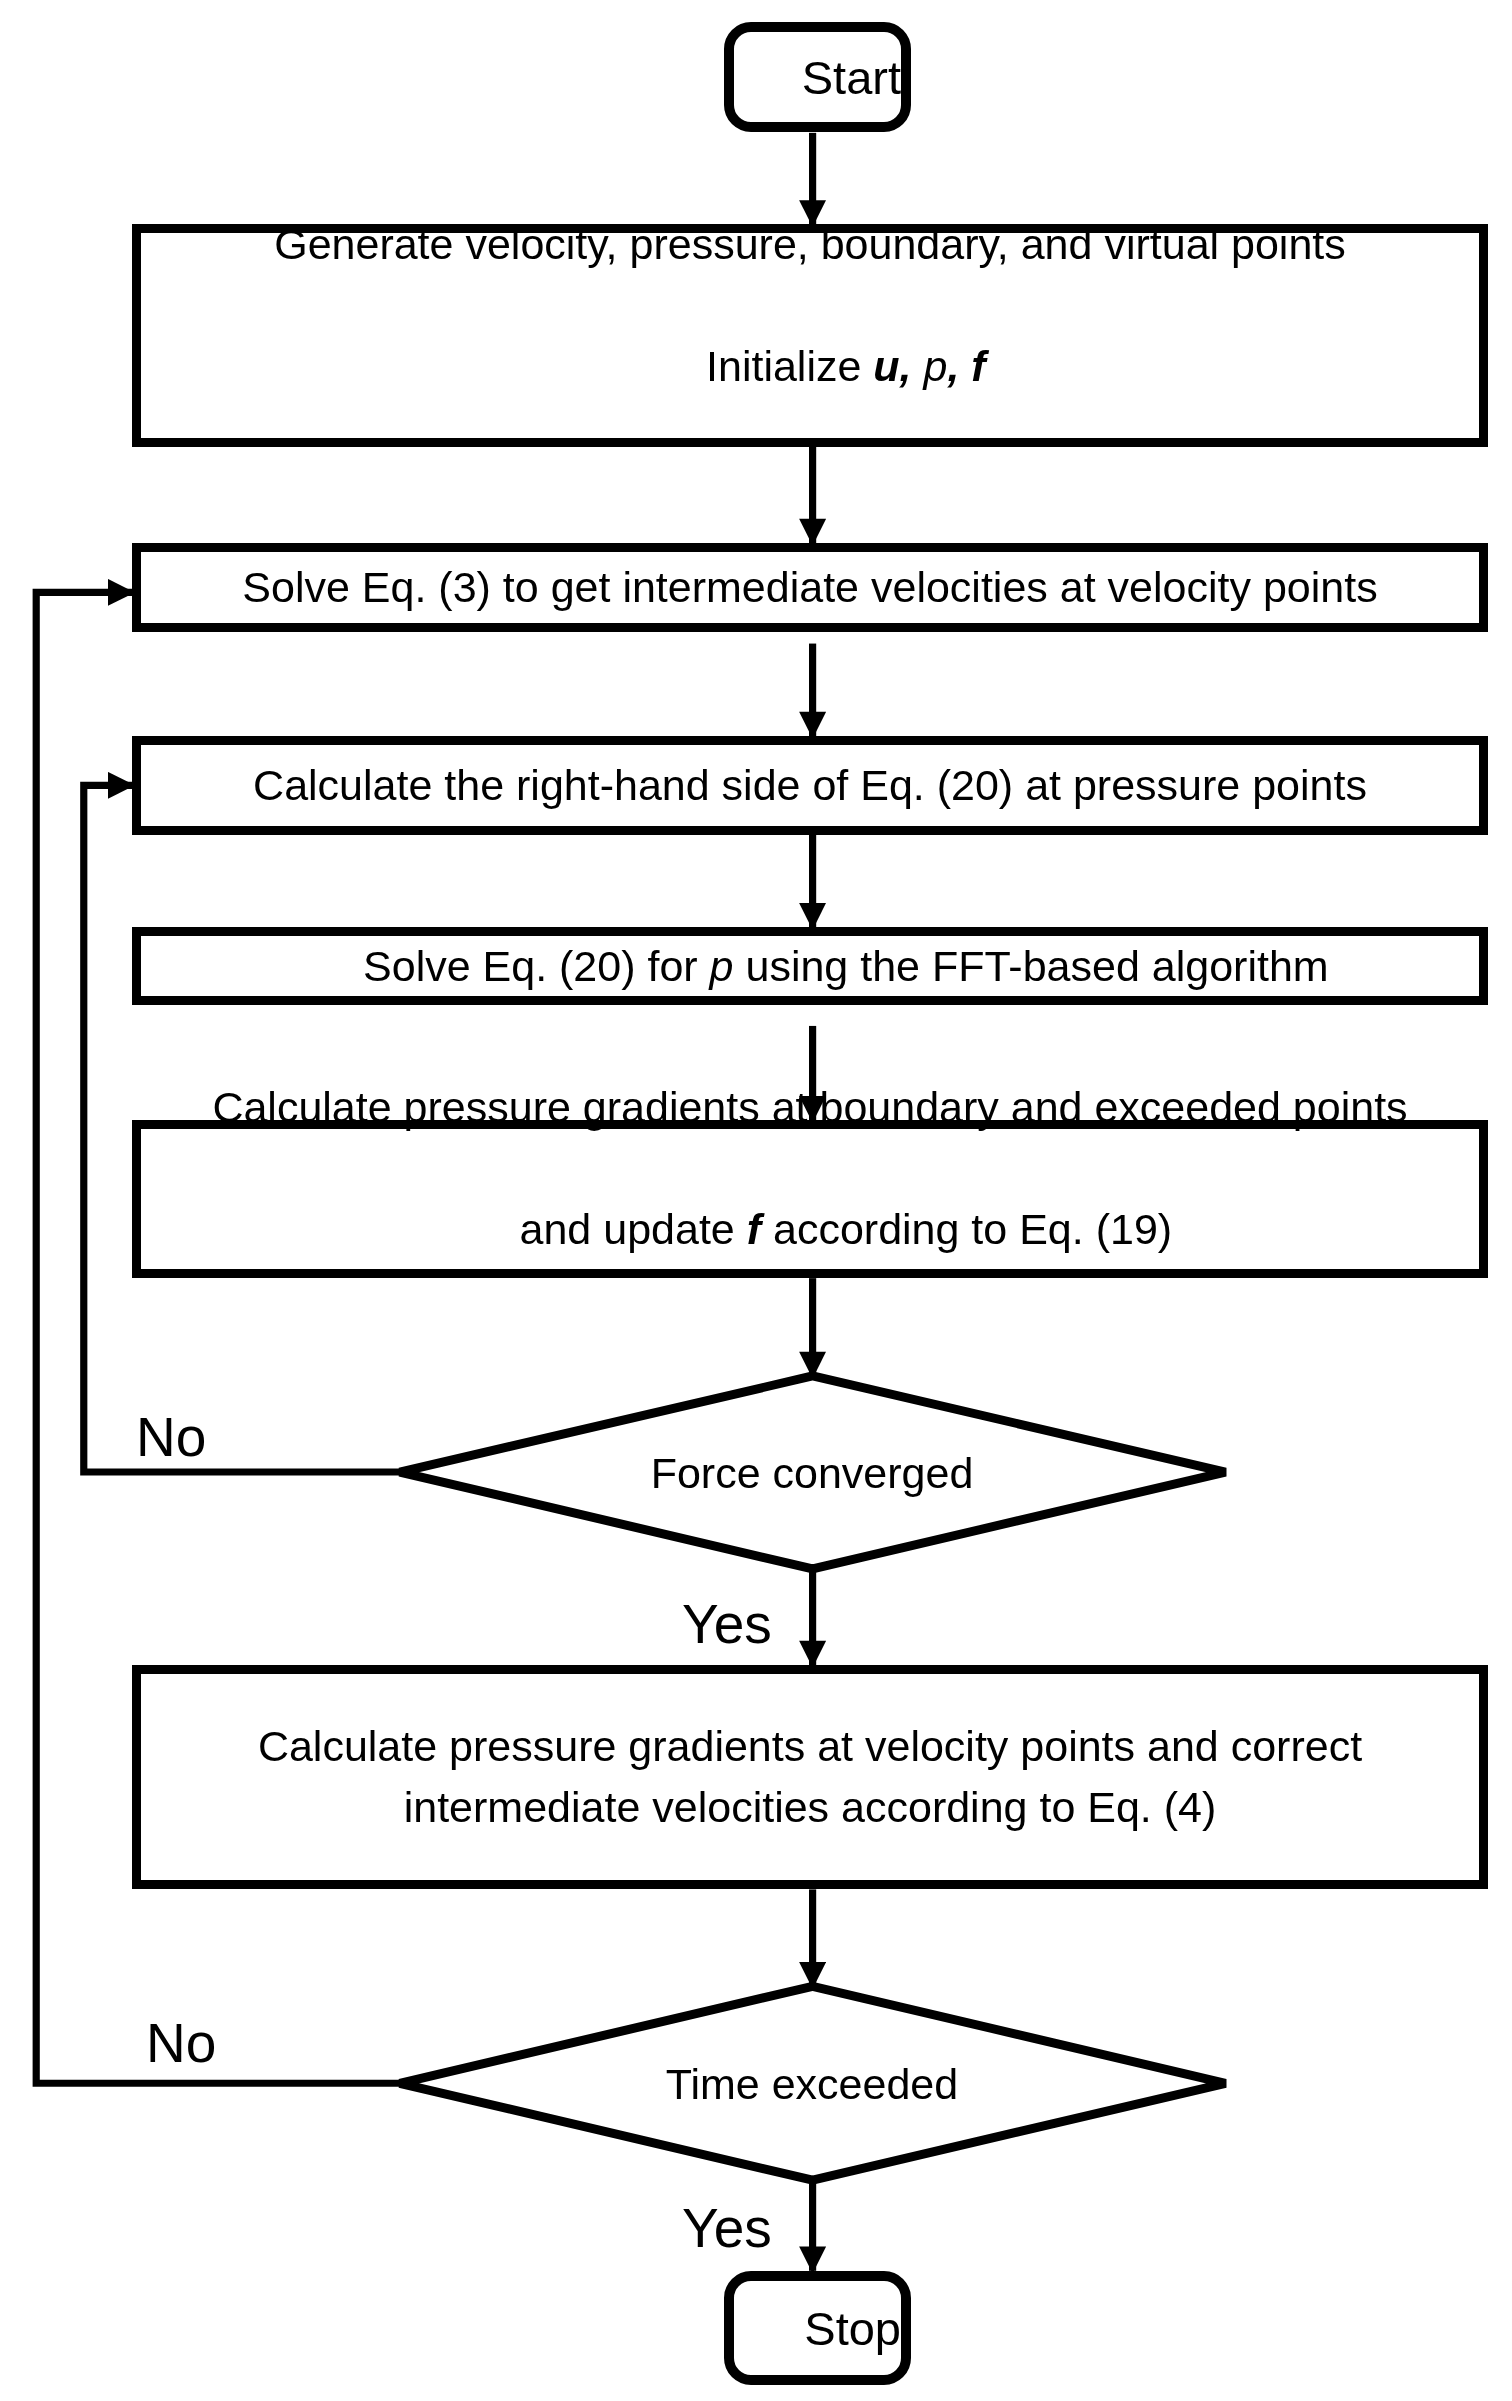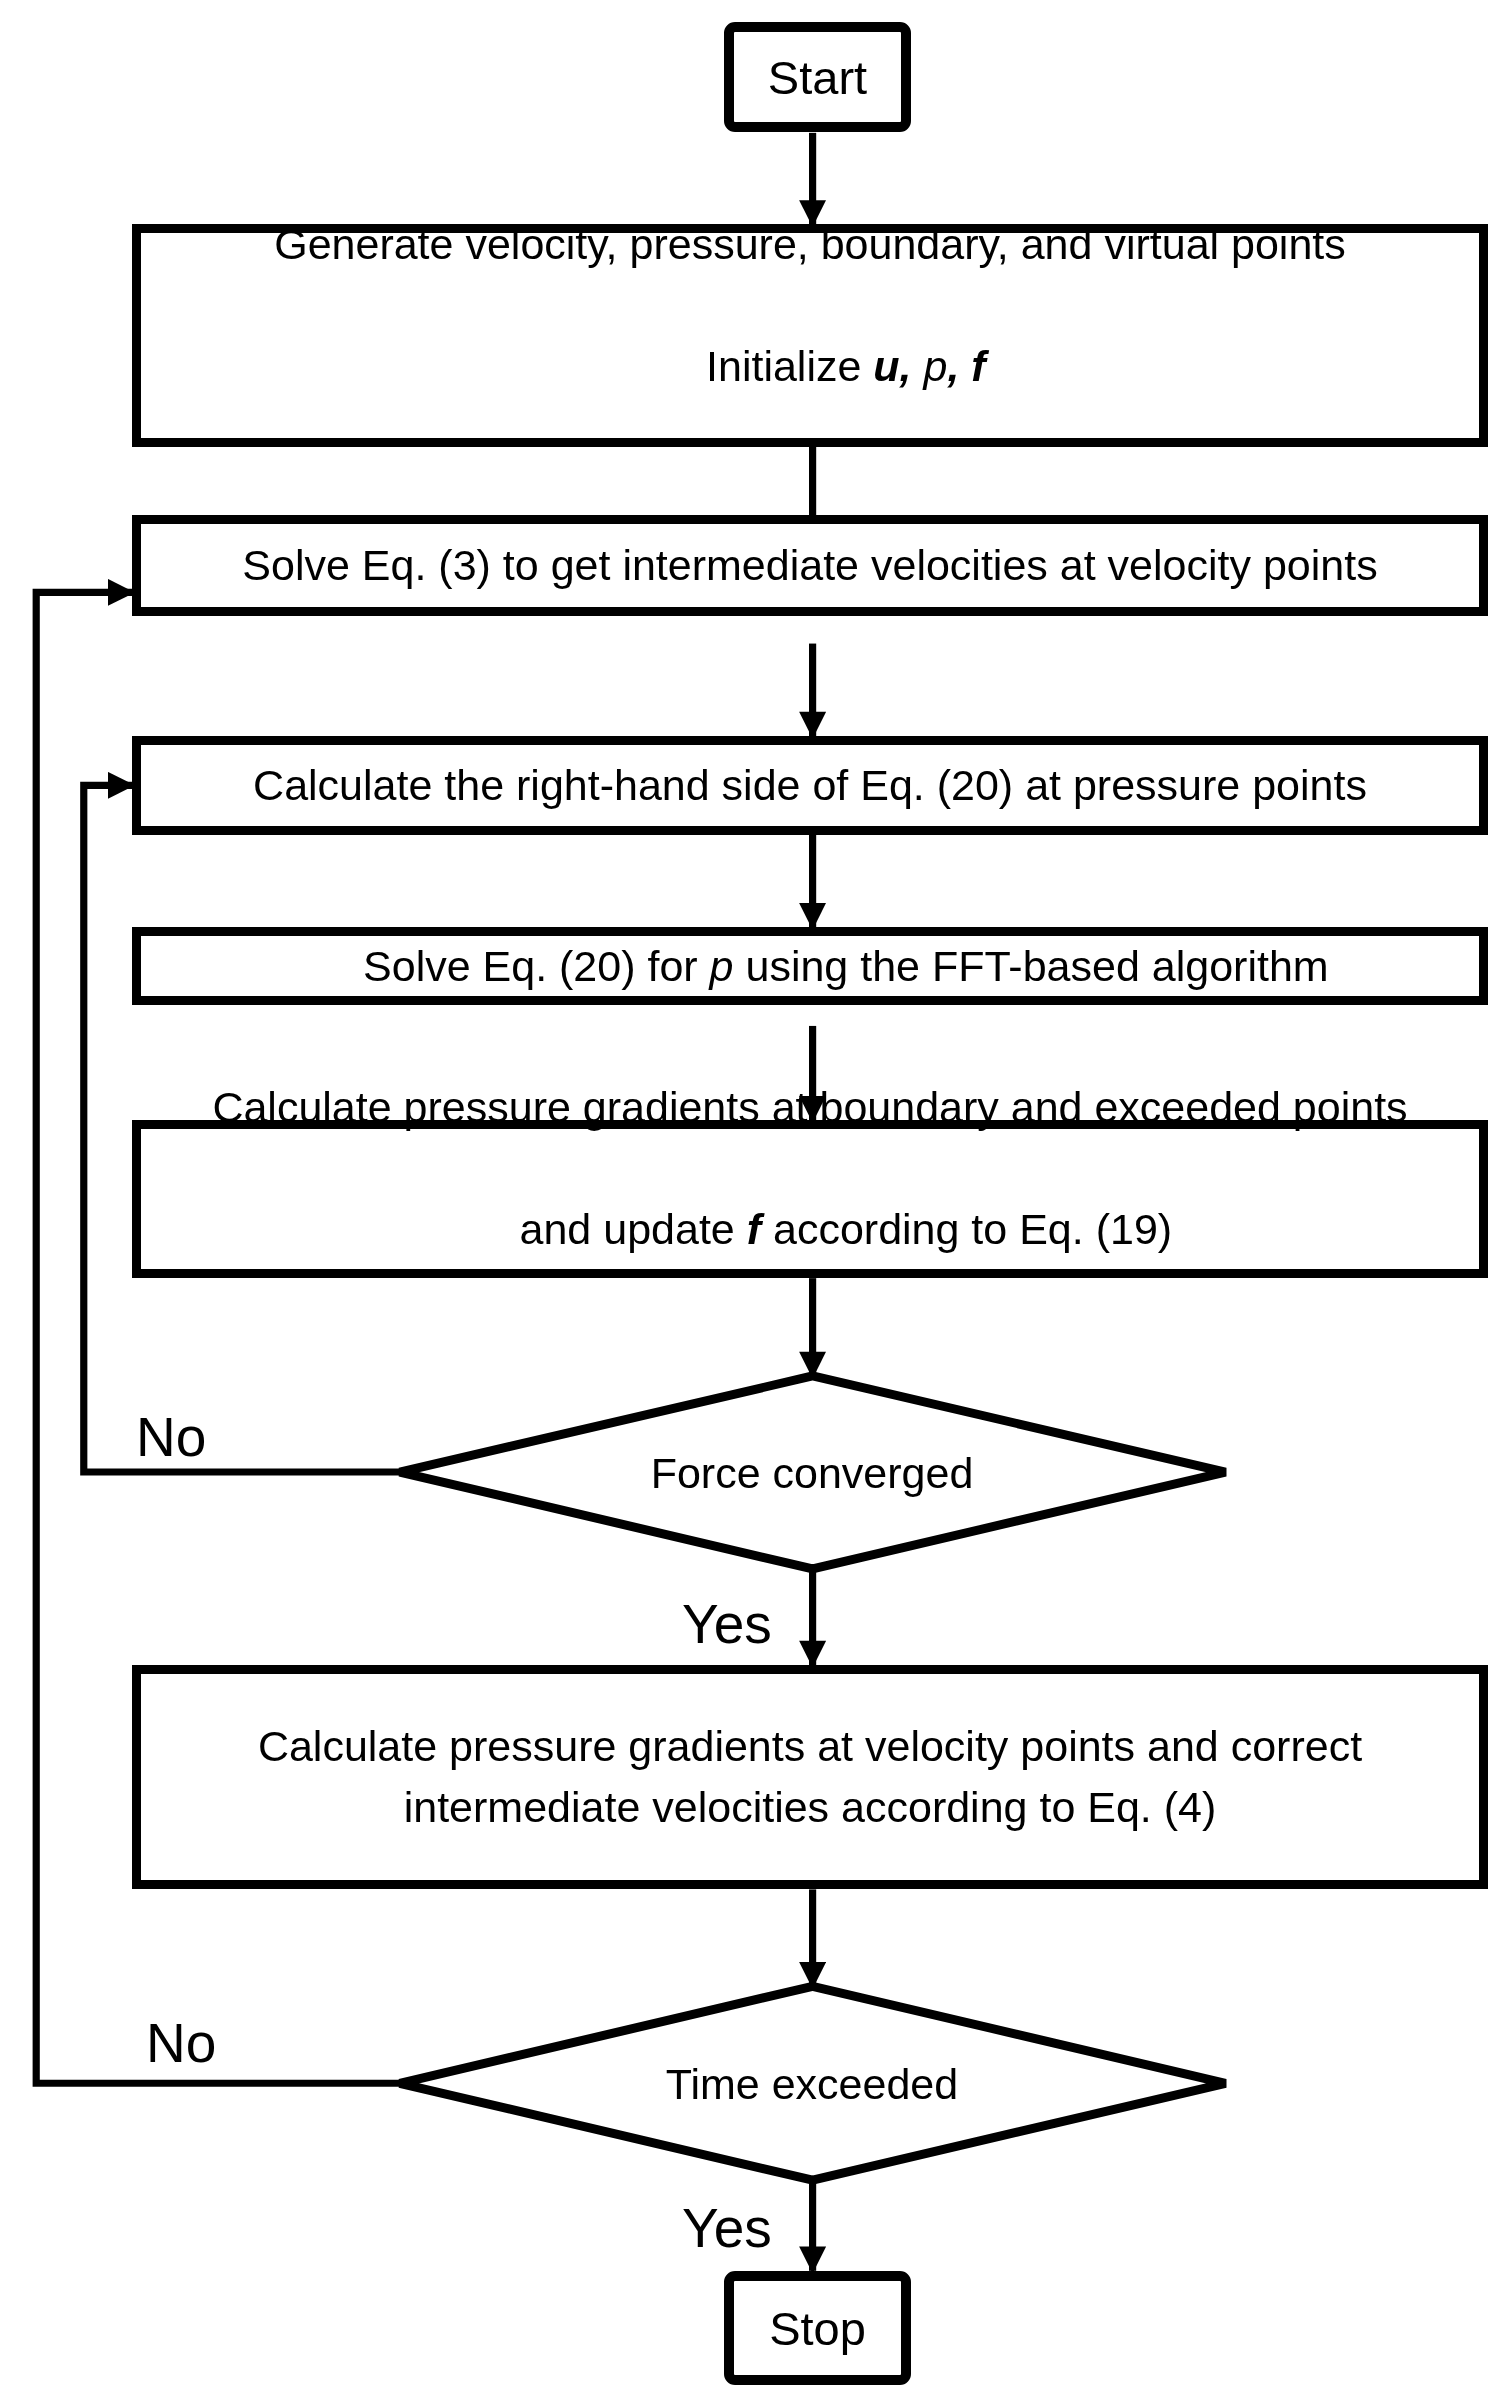--- a/index.html
+++ b/index.html
@@ -13,22 +13,22 @@
   }
   #wires{position:absolute;left:0;top:0;z-index:1;}
   .box{
     position:absolute;left:132px;width:1356px;
     border:9px solid #000;background:#fff;box-sizing:border-box;
     display:flex;flex-direction:column;align-items:center;justify-content:center;
     text-align:center;font-size:43px;line-height:61px;z-index:2;
   }
   .terminator{
     position:absolute;left:724px;width:187px;
-    border:10px solid #000;border-radius:11px;background:#fff;box-sizing:border-box;
-    display:flex;align-items:center;justify-content:center;
+    border:10px solid #000;border-radius:27px;background:#fff;box-sizing:border-box;
+    display:flex;align-items:center;justify-content:flex-end;
     font-size:47px;z-index:2;
   }
   .diamond-label{
     position:absolute;transform:translate(-50%,-50%);
     font-size:43px;white-space:nowrap;z-index:2;
   }
   .edge-label{
     position:absolute;font-size:55px;white-space:nowrap;z-index:2;
   }
   .line{white-space:pre;}
@@ -68,21 +68,21 @@
     <span>Start</span>
   </div>
 
   <div class="box" style="top:224px;height:223px;">
     <div class="line">Generate velocity, pressure, boundary, and virtual points</div>
     <div class="line">
       <span>Initialize </span><span class="bi">u, </span><span class="it">p</span><span class="bi">, </span><span class="bi">f</span>
     </div>
   </div>
 
-  <div class="box" style="top:515px;height:101px;">
+  <div class="box" style="top:543px;height:89px;">
     <div class="line">Solve Eq. (3) to get intermediate velocities at velocity points</div>
   </div>
 
   <div class="box" style="top:736px;height:99px;">
     <div class="line">Calculate the right-hand side of Eq. (20) at pressure points</div>
   </div>
 
   <div class="box" style="top:927px;height:78px;">
     <div class="line">
       <span>Solve Eq. (20) for </span><span class="it">p</span><span> using the FFT-based algorithm</span>

